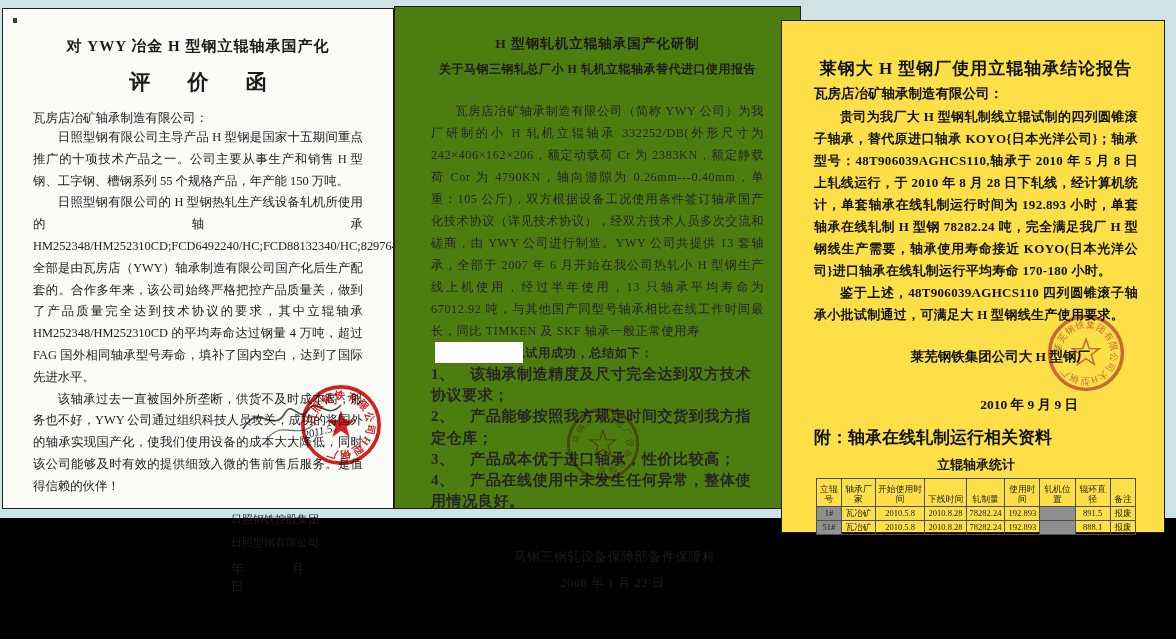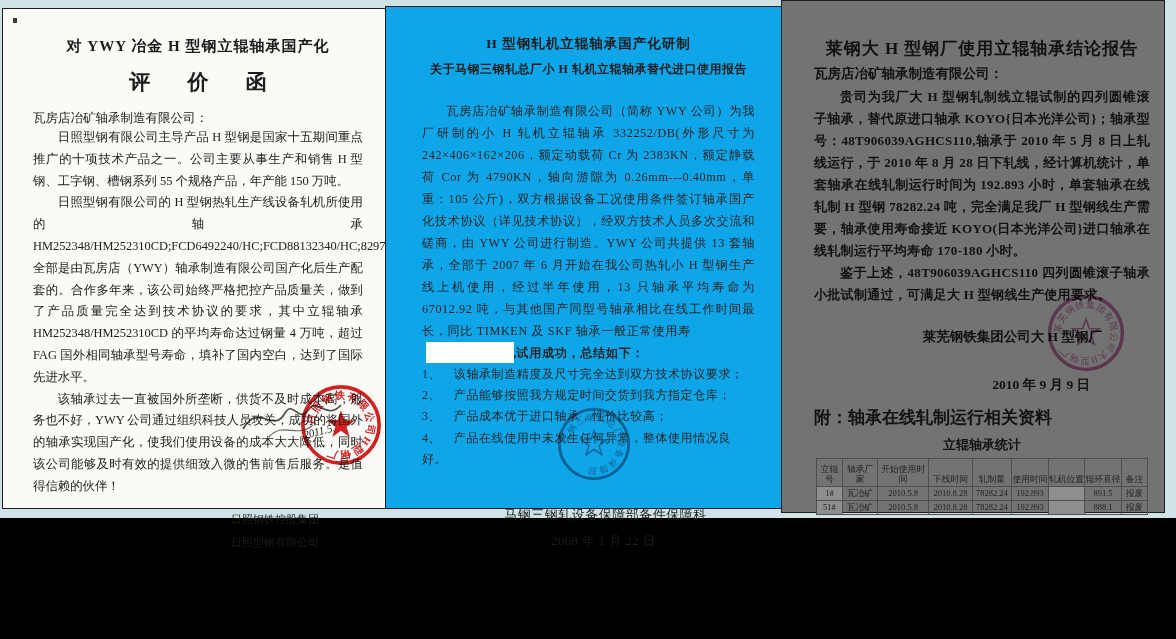--- a/index.html
+++ b/index.html
@@ -7,39 +7,39 @@
     width:1176px; height:639px; position:relative; overflow:hidden;
     background:#000000;
     font-family:"Liberation Serif","DejaVu Serif",serif;
   }
   .frame { position:absolute; left:0; top:0; width:1176px; height:518px; background:#cfe3e6; }
   .page {
     position:absolute; box-sizing:border-box; background:#fafaf7; color:#1c1c1c;
     border:1px solid #1e1e1e;
   }
   .page-left  { left:2px;   top:8px; width:392px; height:501px; padding:22px 30px 0 30px; }
-  .page-mid   { left:385px; top:6px; width:407px; height:503px; padding:26px 36px 0 36px; background:#0ea5e9; }
-  .page-right { left:781px; top:0; width:384px; height:513px; padding:36px 14px 0 32px; background:#737373; }
+  .page-mid   { left:394px; top:6px; width:407px; height:503px; padding:26px 36px 0 36px; background:#4d7c0f; }
+  .page-right { left:781px; top:20px; width:384px; height:513px; padding:36px 26px 0 32px; background:#fde047; }
 
   
   .h1-left { font-size:15px; font-weight:bold; text-align:center; letter-spacing:1px; margin:6px 0 0; }
   .h2-left { font-size:21px; font-weight:bold; text-align:center; letter-spacing:16px; text-indent:16px; margin:12px 0 14px; }
   .salut   { font-size:12.5px; margin:6px 0 0; }
   .para    { font-size:12.4px; line-height:21.8px; text-align:justify; text-indent:2em; margin:0; }
   .sig-left { text-align:right; padding-right:44px; font-size:11px; line-height:23px; margin-top:10px; }
   .dateline { font-size:13px; margin:6px 0 0 198px; letter-spacing:2px; }
   .speck { position:absolute; left:10px; top:9px; width:4px; height:5px; background:#3a3a3a; }
 
   
   .h1-mid { font-size:13.5px; font-weight:bold; text-align:center; margin:2px 0 8px; letter-spacing:1px; }
   .h2-mid { font-size:12px; font-weight:bold; text-align:center; margin:0 0 22px; letter-spacing:0.5px; }
   .para-mid { font-size:12.2px; line-height:22px; text-align:justify; text-indent:2em; letter-spacing:0.6px; margin:0; color:#262626; }
   .patch-row { position:relative; font-size:12.2px; line-height:22px; padding-left:56px; letter-spacing:0.6px; color:#262626; font-weight:bold; }
   .patch { position:absolute; left:4px; top:0px; width:88px; height:21px; background:#ffffff; }
-  .list-line { font-size:12px; line-height:21.2px; margin:0; letter-spacing:0.6px; color:#262626; }
+  .list-line { font-size:15px; line-height:21.2px; margin:0; letter-spacing:0.6px; color:#262626;font-weight:bold; }
   .sig-mid { text-align:center; font-size:13px; margin-top:36px; padding-left:34px; letter-spacing:0.5px; }
   .sigdate-mid { text-align:center; font-size:12.5px; padding-left:30px; margin-top:9px; letter-spacing:0.5px; }
 
   
   .h1-right { font-size:17px; font-weight:bold; margin:0 0 5px; letter-spacing:1px; text-align:center; color:#111; }
   .salut-right { font-size:13.5px; font-weight:600; margin:0 0 3px; color:#111; }
   .para-right { font-size:13px; font-weight:600; line-height:22px; text-align:justify; text-indent:2em; letter-spacing:0.3px; margin:0; color:#111; }
   .sig-right { text-align:right; padding-right:48px; font-weight:600; font-size:13.5px; margin-top:22px; color:#111; }
   .sigdate-right { text-align:right; padding-right:60px; font-weight:bold; font-size:13.5px; margin-top:30px; color:#111; }
   .attach { font-size:17px; font-weight:600; margin-top:12px; color:#111; }
@@ -69,20 +69,21 @@
   <h1 class="h1-left">对 YWY 冶金 H 型钢立辊轴承国产化</h1>
   <h2 class="h2-left">评 价 函</h2>
   <p class="salut">瓦房店冶矿轴承制造有限公司：</p>
   <p class="para">日照型钢有限公司主导产品 H 型钢是国家十五期间重点推广的十项技术产品之一。公司主要从事生产和销售 H 型钢、工字钢、槽钢系列 55 个规格产品，年产能 150 万吨。</p>
   <p class="para">日照型钢有限公司的 H 型钢热轧生产线设备轧机所使用的轴承 HM252348/HM252310CD;FCD6492240/HC;FCD88132340/HC;829764;829950 全部是由瓦房店（YWY）轴承制造有限公司国产化后生产配套的。合作多年来，该公司始终严格把控产品质量关，做到了产品质量完全达到技术协议的要求，其中立辊轴承 HM252348/HM252310CD 的平均寿命达过钢量 4 万吨，超过 FAG 国外相同轴承型号寿命，填补了国内空白，达到了国际先进水平。</p>
   <p class="para">该轴承过去一直被国外所垄断，供货不及时成本高，服务也不好，YWY 公司通过组织科技人员攻关，成功的将国外的轴承实现国产化，使我们使用设备的成本大大降低，同时该公司能够及时有效的提供细致入微的售前售后服务。是值得信赖的伙伴！</p>
   <div class="sig-left">
     <div>日照钢铁控股集团</div>
     <div>日照型钢有限公司</div>
   </div>
+  <div class="dateline">年　　　月　　　日</div>
 
   <svg class="scribble" viewBox="0 0 110 56">
     <path d="M4,38 C20,10 34,44 46,22 C54,8 60,34 70,18 C78,6 88,30 102,14" fill="none" stroke="#2c2c2c" stroke-width="1.6" opacity="0.85"></path>
     <path d="M30,46 C44,30 58,48 74,34" fill="none" stroke="#2c2c2c" stroke-width="1.2" opacity="0.7"></path>
   </svg>
 
   <svg class="seal seal-left" viewBox="0 0 120 120">
     <defs>
       <path id="sealArcL" d="M 60,60 m -36,0 a 36,36 0 1,1 72,0 a 36,36 0 1,1 -72,0"></path>
     </defs>

